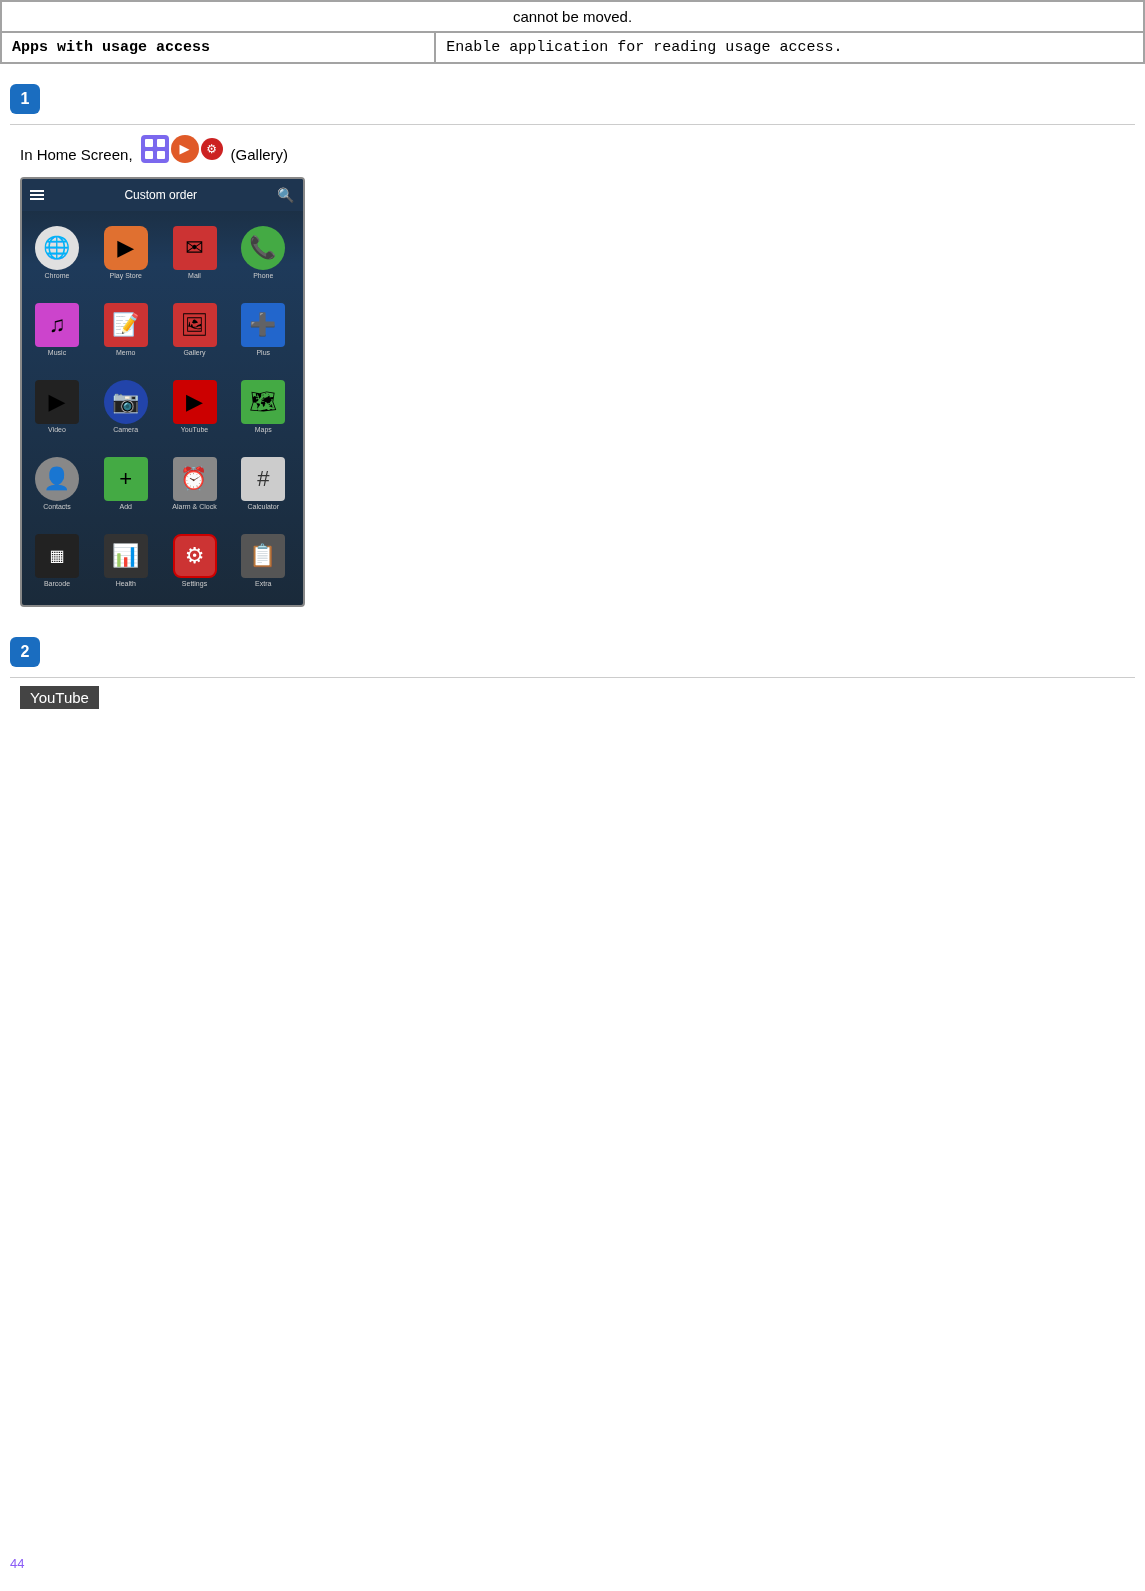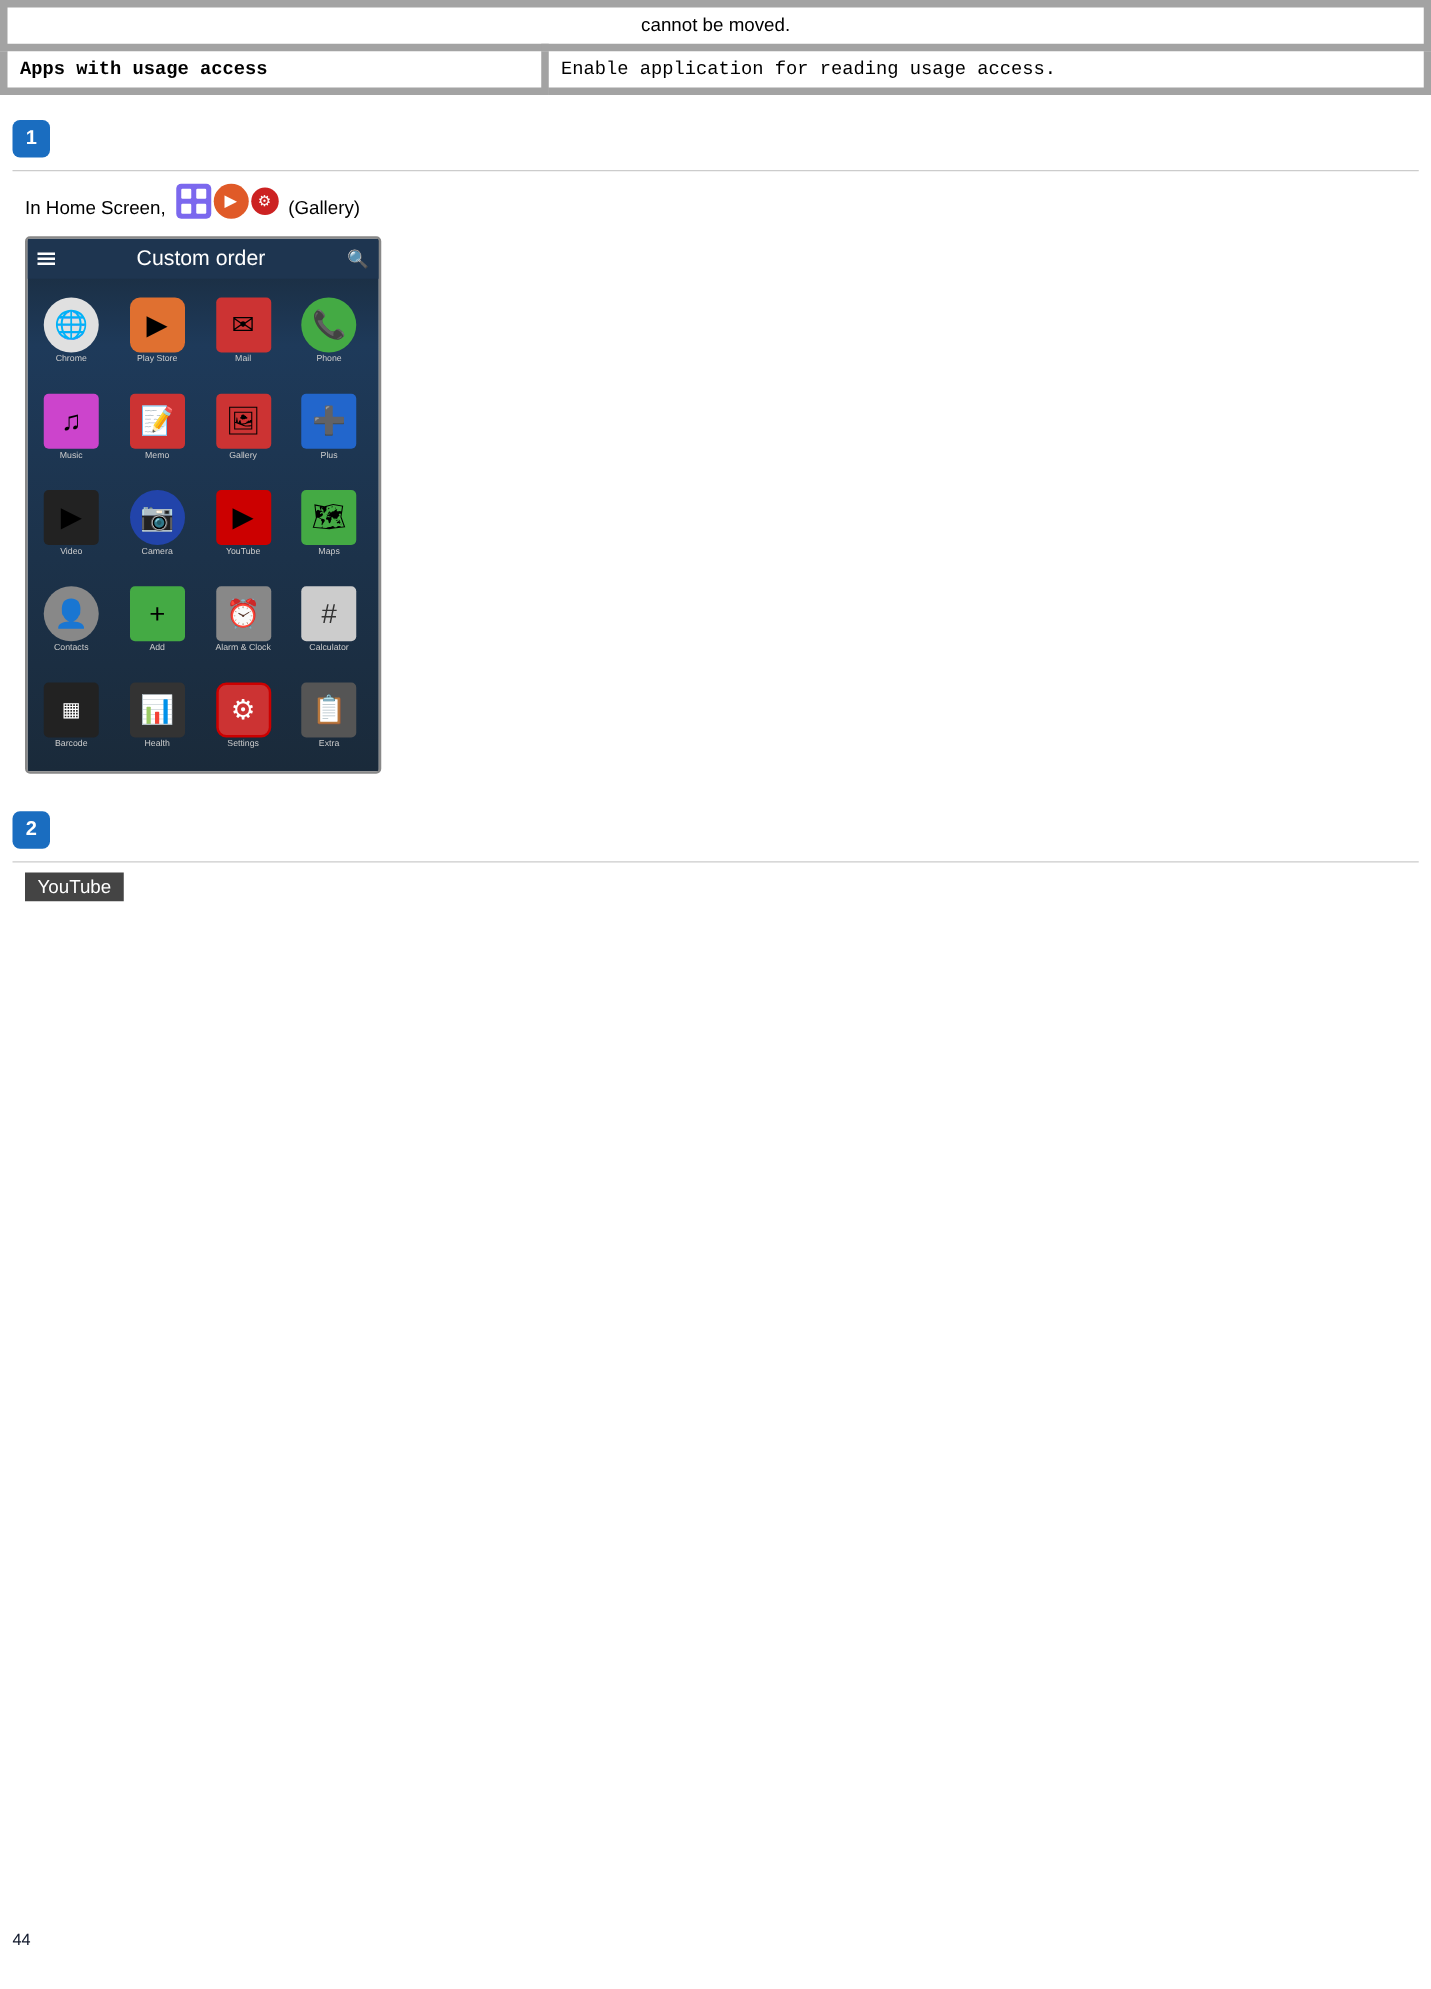--- a/index.html
+++ b/index.html
@@ -14,21 +14,21 @@
       position: relative;
     }
 
     
     .top-table {
       width: 100%;
       border-collapse: collapse;
       border: 1px solid #999;
     }
     .top-table td {
-      border: 6px solid #a3a3a3;
+      border: 2px solid #a3a3a3;
       padding: 6px 10px;
       vertical-align: top;
     }
     .top-table .left-col {
       width: 38%;
       font-weight: bold;
       font-family: Liberation Mono, monospace;
     }
     .top-table .right-col {
       width: 62%;
@@ -107,21 +107,21 @@
       flex-direction: column;
       gap: 2px;
     }
     .phone-top-bar .menu-icon span {
       width: 14px;
       height: 2px;
       background: white;
       display: block;
     }
     .phone-top-bar .title-text {
-      font-size: 17px;
+      font-size: 12px;
       color: white;
     }
     .phone-top-bar .search-icon-ph {
       font-size: 14px;
     }
 
     .phone-app {
       width: 62px;
       height: 75px;
       display: flex;
@@ -169,24 +169,24 @@
       background-color: #444444;
       color: #ffffff;
       padding: 3px 10px;
       font-size: 15px;
       margin: 8px 10px;
     }
 
     
     .page-number {
       position: absolute;
-      bottom: 32px;
+      bottom: 20px;
       left: 10px;
       font-size: 13px;
-      color: #0f172a;
+      color: #8b5cf6;
     }
 
     .divider-line {
       border: none;
       border-top: 1px solid #cccccc;
       width: 100%;
     }
   </style>
 </head>
 <body>

